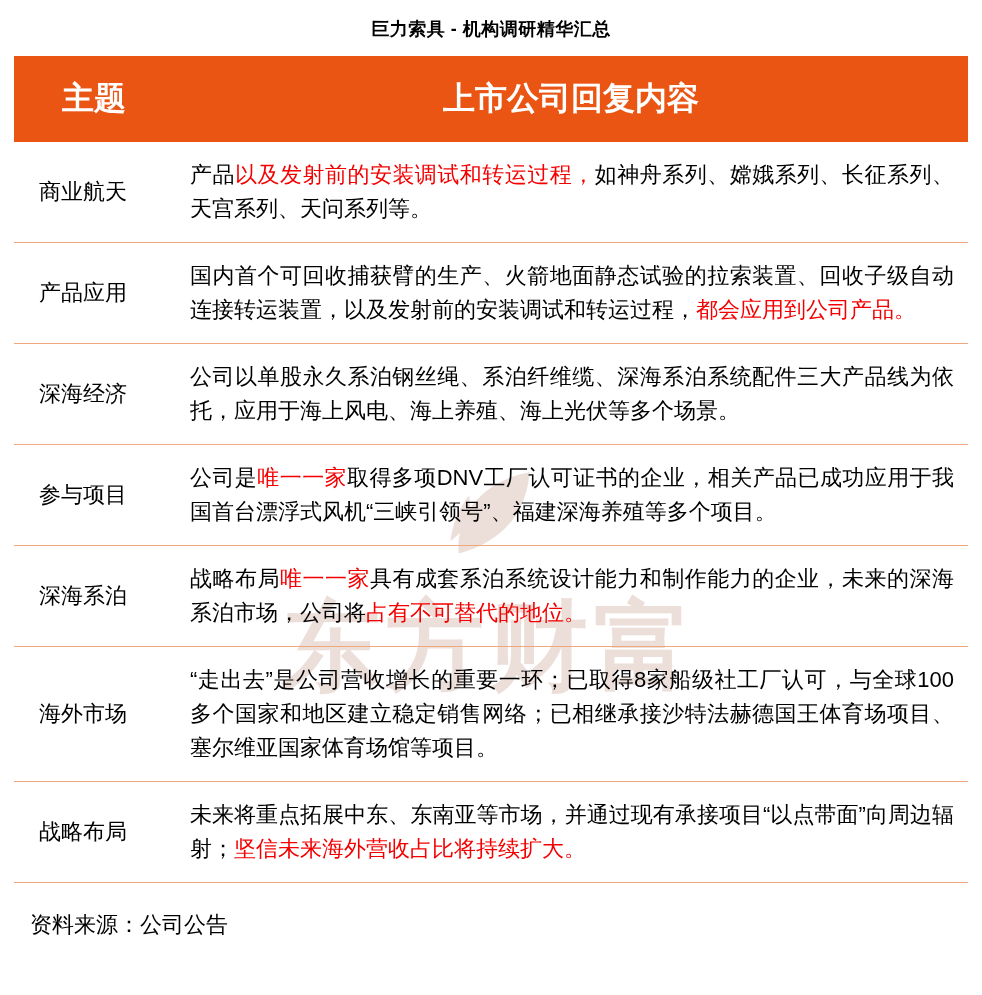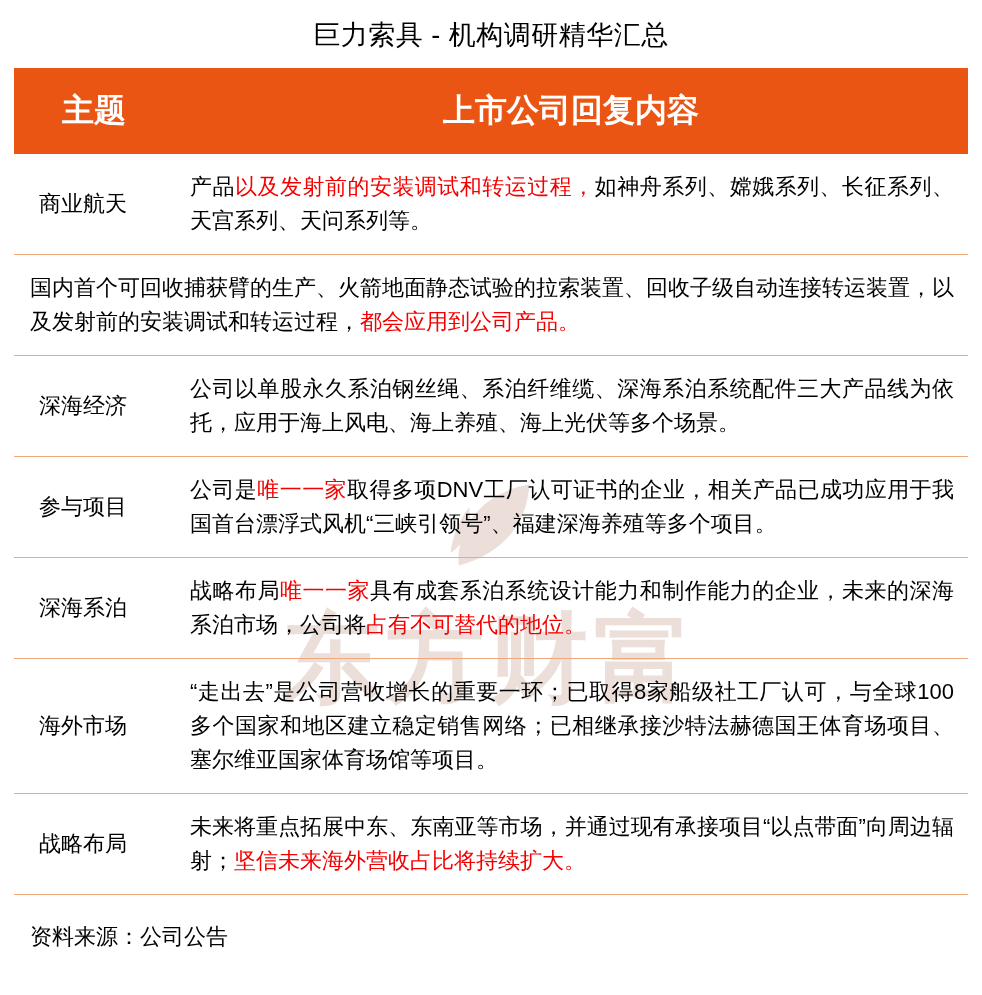--- a/index.html
+++ b/index.html
@@ -19,22 +19,22 @@
   }
   .page {
     width: 982px;
     height: 995px;
     background: #ffffff;
     overflow: hidden;
     position: relative;
   }
   .title {
     text-align: center;
-    font-size: 27px;
-    font-weight: normal;
+    font-size: 18px;
+    font-weight: bold;
     color: #000000;
     padding: 17px 0 15px 0;
     letter-spacing: 0.5px;
   }
   .table {
     margin: 0 14px;
     position: relative;
   }
   .thead {
     display: flex;
@@ -124,20 +124,21 @@
       <div class="th-topic">主题</div>
       <div class="th-content">上市公司回复内容</div>
     </div>
 
     <div class="tbody" id="rows">
         <div class="row">
           <div class="topic-cell">商业航天</div>
           <div class="content-cell"><span>产品</span><span class="red">以及发射前的安装调试和转运过程，</span><span>如神舟系列、嫦娥系列、长征系列、天宫系列、天问系列等。</span></div>
         </div>
         <div class="row">
+          <div class="topic-cell">产品应用</div>
           <div class="content-cell"><span>国内首个可回收捕获臂的生产、火箭地面静态试验的拉索装置、回收子级自动连接转运装置，以及发射前的安装调试和转运过程，</span><span class="red">都会应用到公司产品。</span></div>
         </div>
         <div class="row">
           <div class="topic-cell">深海经济</div>
           <div class="content-cell"><span>公司以单股永久系泊钢丝绳、系泊纤维缆、深海系泊系统配件三大产品线为依托，应用于海上风电、海上养殖、海上光伏等多个场景。</span></div>
         </div>
         <div class="row">
           <div class="topic-cell">参与项目</div>
           <div class="content-cell"><span>公司是</span><span class="red">唯一一家</span><span>取得多项DNV工厂认可证书的企业，相关产品已成功应用于我国首台漂浮式风机“三峡引领号”、福建深海养殖等多个项目。</span></div>
         </div>

